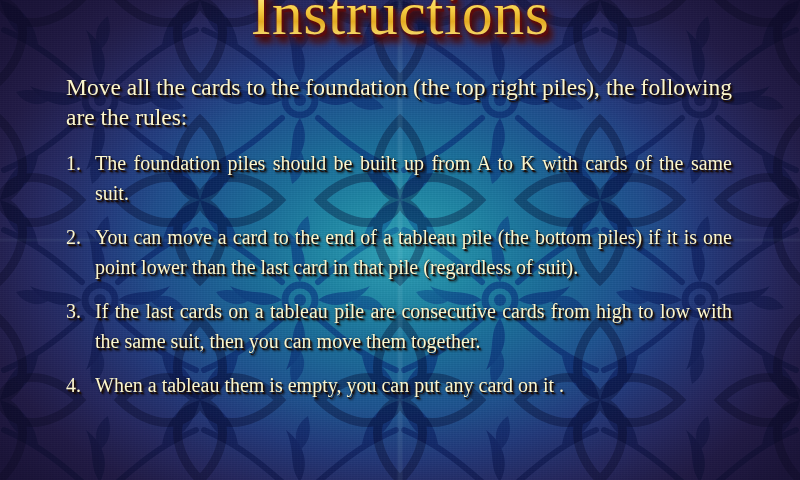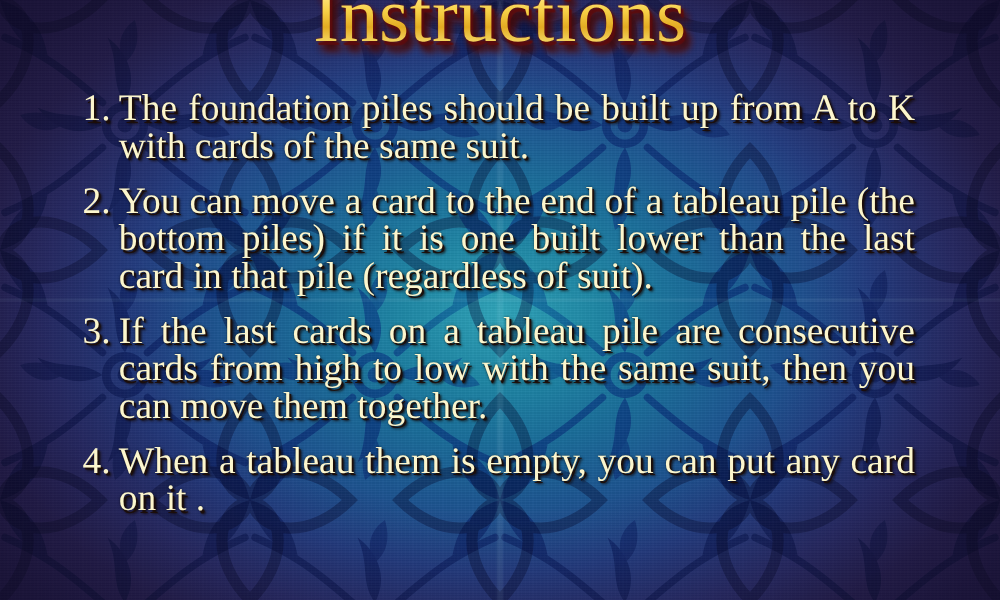--- a/index.html
+++ b/index.html
@@ -124,21 +124,21 @@
   ol.rules {
     list-style:none;
     counter-reset:rule;
     margin:0; padding:0;
   }
   ol.rules > li {
     counter-increment:rule;
     position:relative;
     padding-left:29px;
     margin-bottom:14px;
-    font-size:30px;
+    font-size:20px;
     line-height:30px;
     text-align:justify;
     text-align-last:left;
     color:#fcf6cd;
     text-shadow:
       1.5px 2px 0 rgba(28,14,8,0.95),
       2.5px 3px 2px rgba(18,8,5,0.8),
       0 0 2px rgba(10,6,4,0.6);
   }
   ol.rules > li::before {
@@ -217,27 +217,28 @@
   <div class="bg-seams"></div>
   <div class="bg-weave"></div>
   <div class="bg-vignette"></div>
 
   <div class="content">
 
     <div class="title">Instructions</div>
 
     <div class="body-wrap">
 
+      <p class="intro">Move all the cards to the foundation (the top right piles), the following are the rules:</p>
 
       <ol class="rules">
         <li>
           <span>The foundation piles should be built up from A to K with cards of the same suit.</span>
         </li>
         <li>
-          <span>You can move a card to the end of a tableau pile (the bottom piles) if it is one built lower than the last card in that pile (regardless of suit).</span>
+          <span>You can move a card to the end of a tableau pile (the bottom piles) if it is one point lower than the last card in that pile (regardless of suit).</span>
         </li>
         <li>
           <span>If the last cards on a tableau pile are consecutive cards from high to low with the same suit, then you can move them together.</span>
         </li>
         <li>
           <span>When a tableau them is empty, you can put any card on it .</span>
         </li>
       </ol>
 
     </div>

